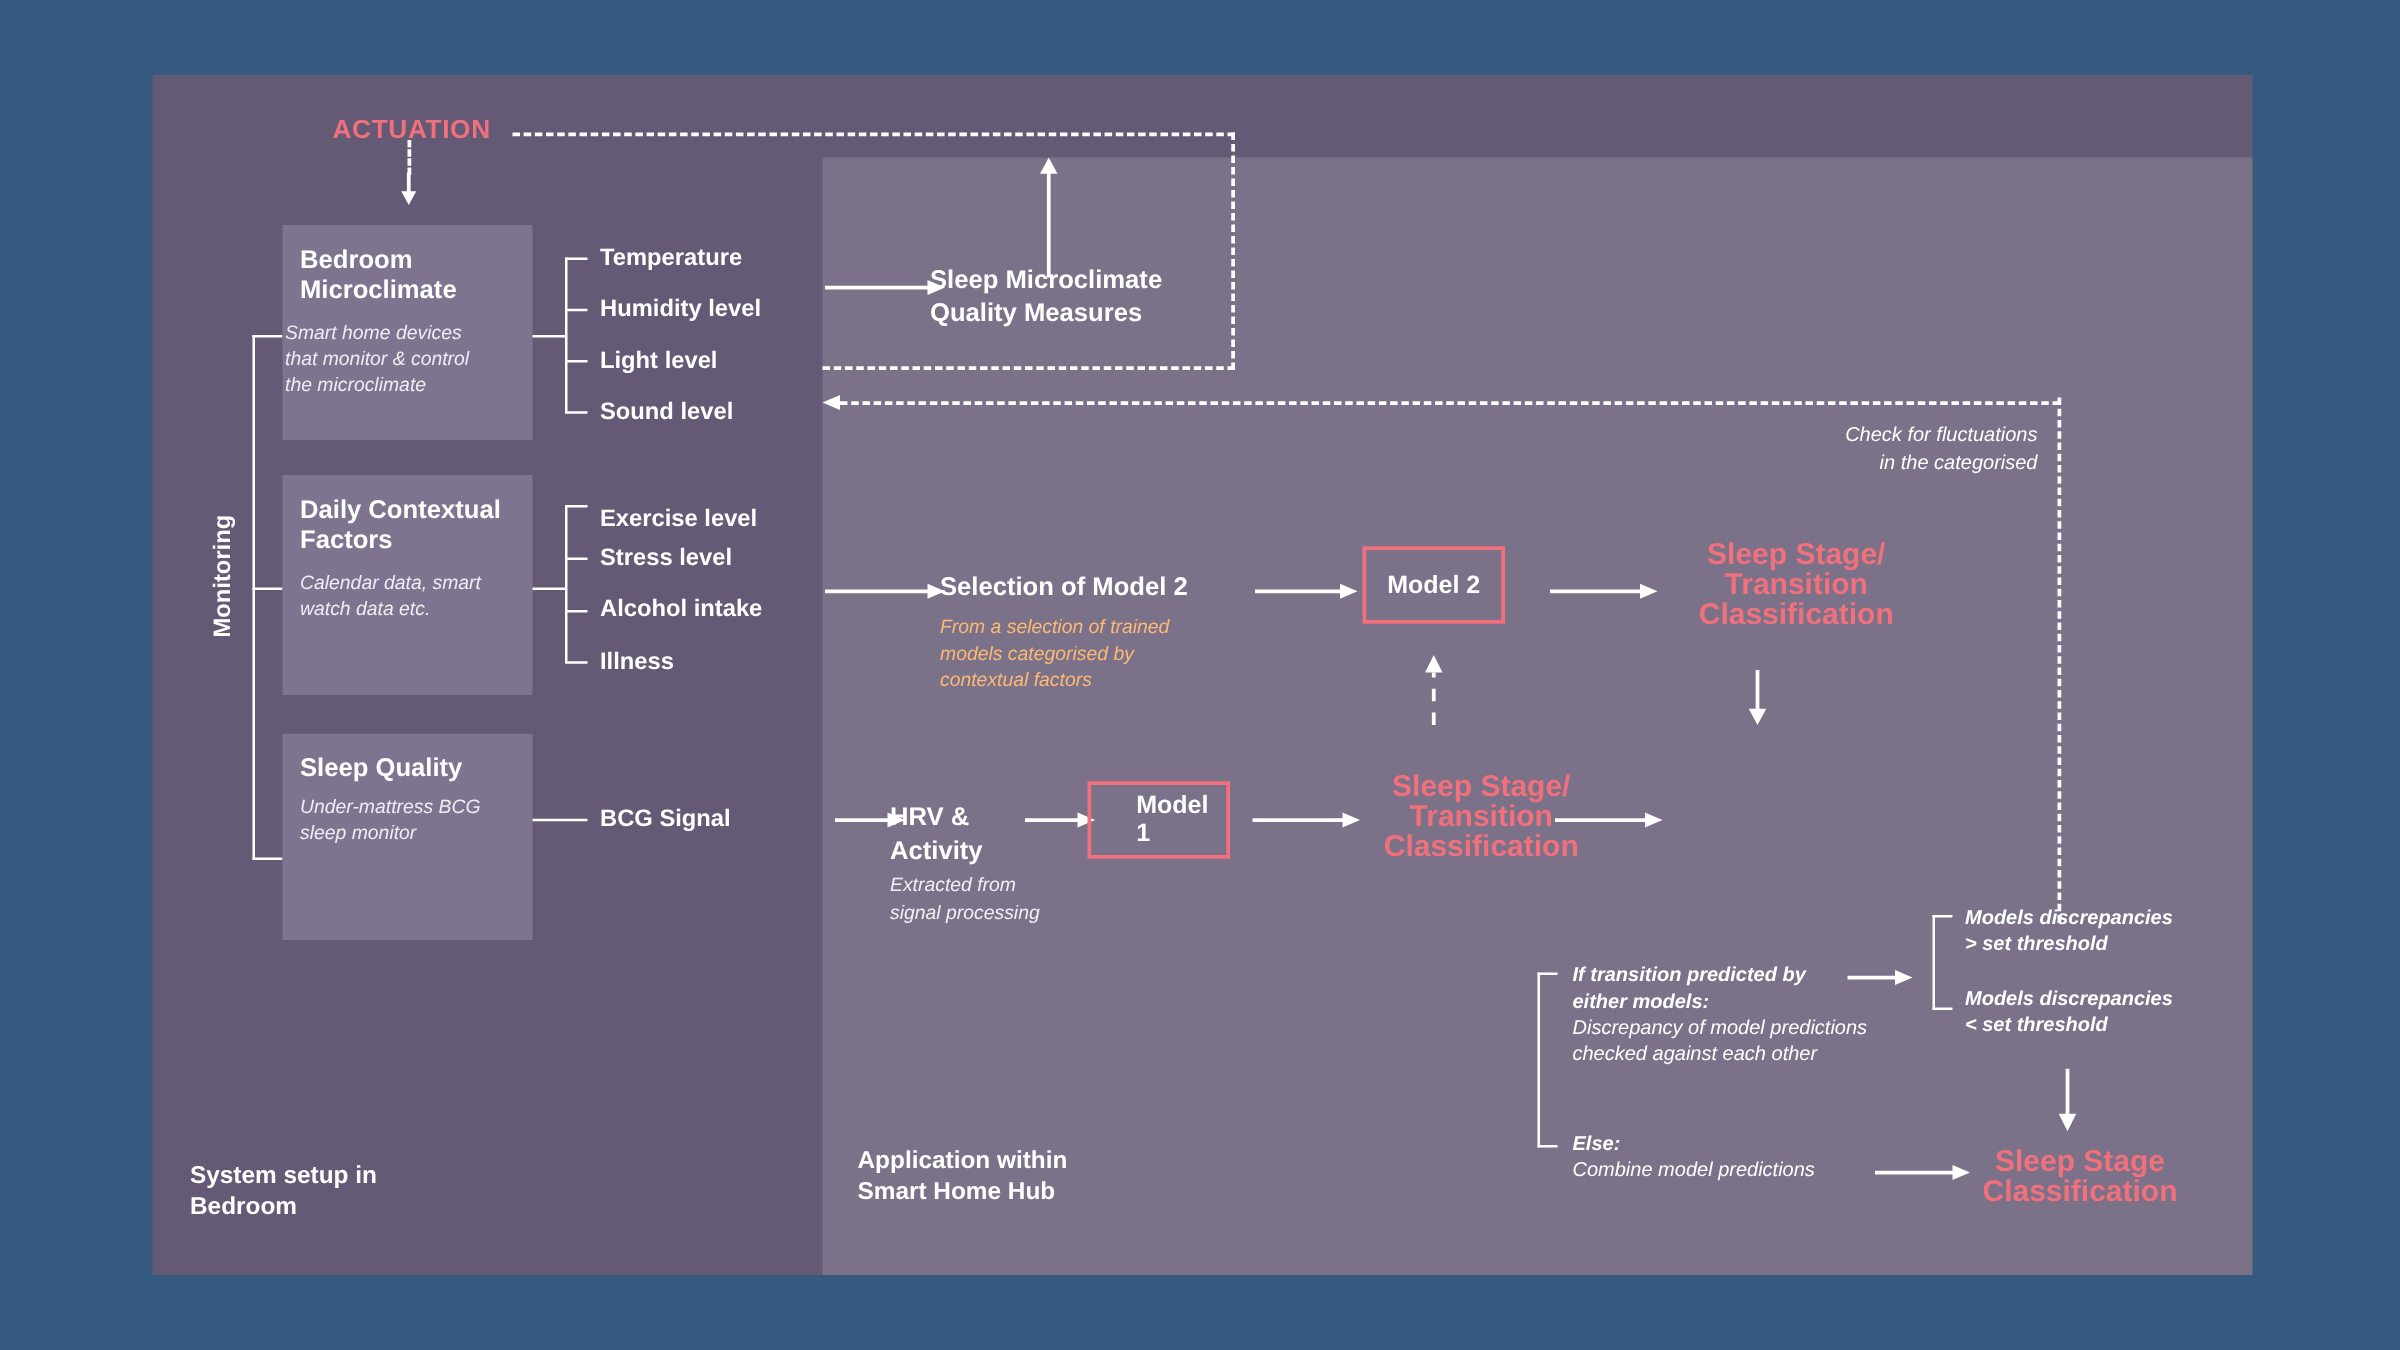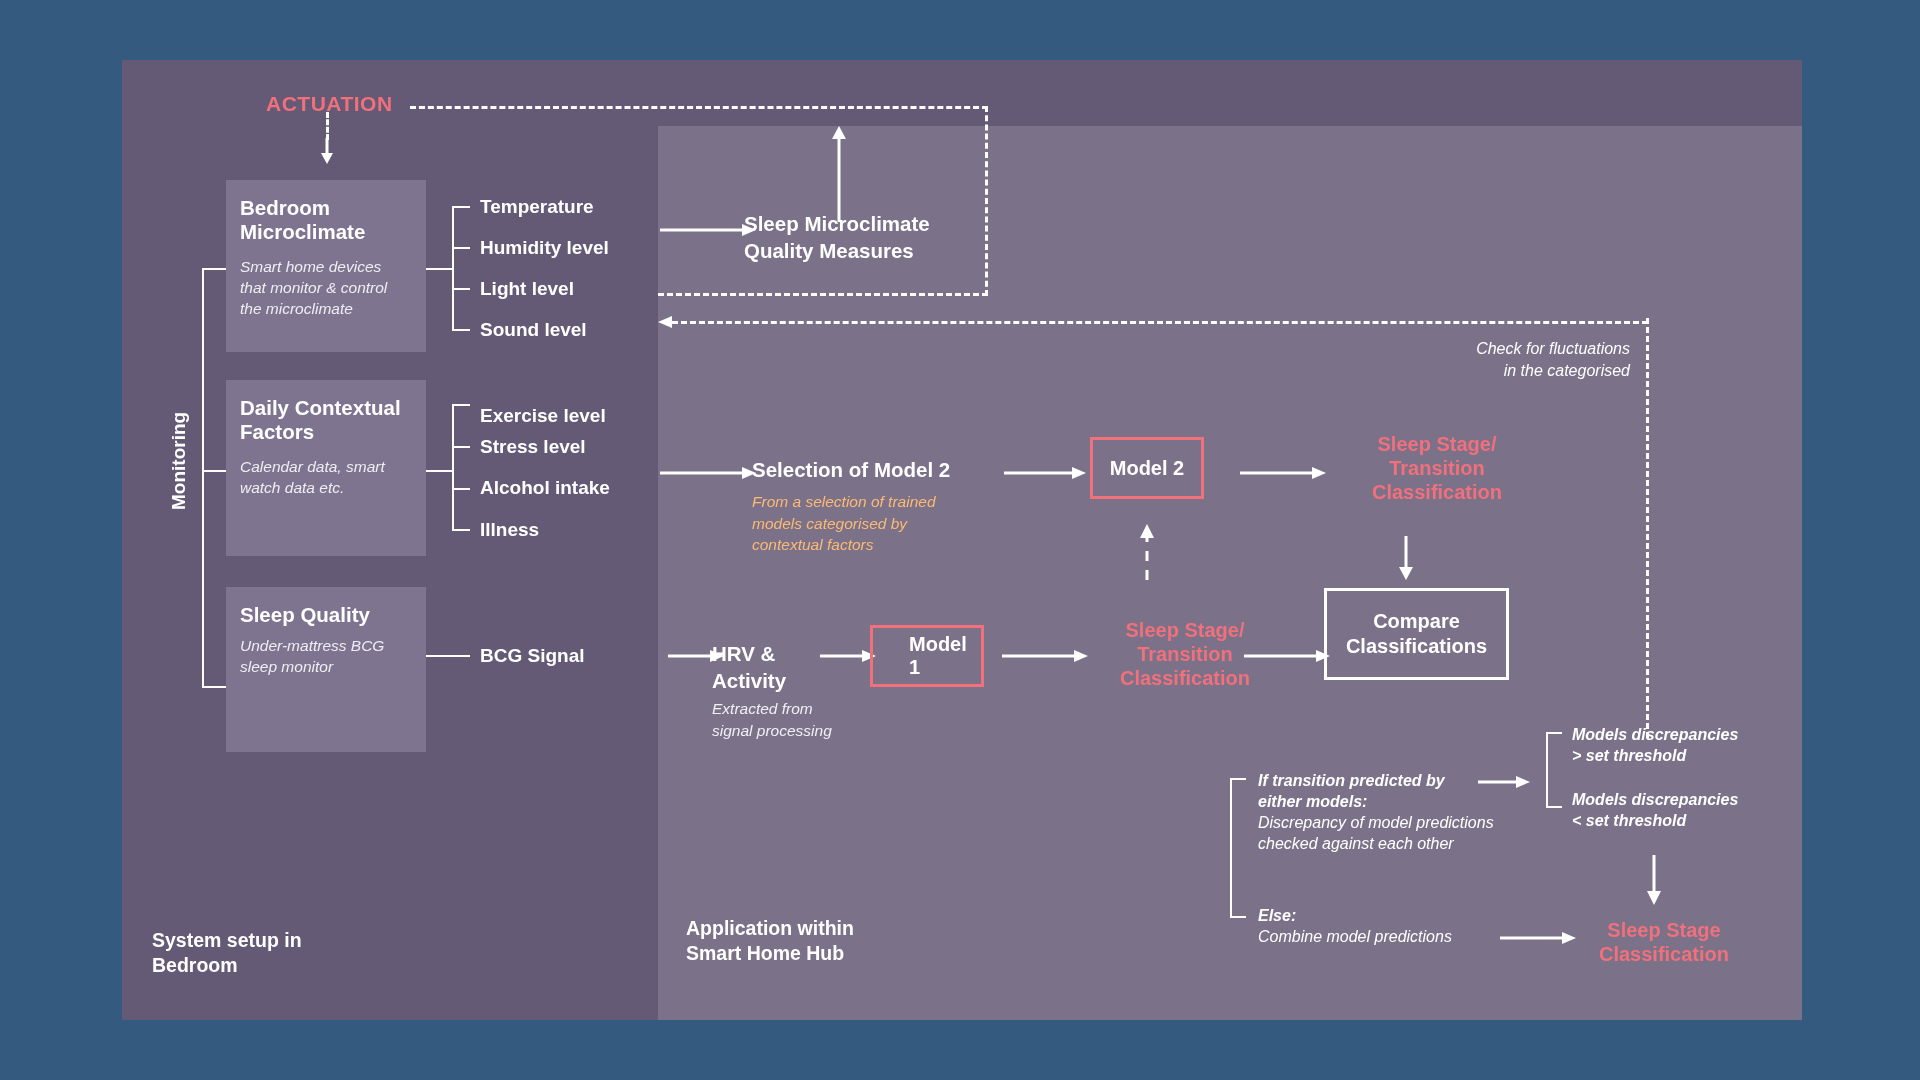--- a/index.html
+++ b/index.html
@@ -57,21 +57,21 @@
   }
   .box-coral{
     position:absolute;
     border:3px solid #f0707c;
     display:flex; align-items:center; justify-content:center;
     font-weight:bold; color:#fff; font-size:20px;
   }
 
   .coral-block{
     position:absolute; color:#f0707c; font-weight:bold;
-    font-size:20px; line-height:24px; text-align:center;
+    font-size:24px; line-height:24px; text-align:center;
   }
 
   .vert-label{
     position:absolute;
     font-weight:bold; font-size:19px; color:#ffffff;
     transform:rotate(-90deg); transform-origin:left top;
     white-space:nowrap;
   }
 
   .caption{
@@ -137,21 +137,21 @@
   <div class="line v1px" style="left:202px; top:268px; height:420px;"></div>
   <div class="line h1px" style="left:202px; top:268px; width:24px;"></div>
   <div class="line h1px" style="left:202px; top:470px; width:24px;"></div>
   <div class="line h1px" style="left:202px; top:686px; width:24px;"></div>
 
   <div class="card" style="left:226px; top:180px; width:200px; height:172px;">
     <div class="card-title" style="position:absolute; left:14px; top:16px;">
       <span>Bedroom</span><br>
       <span>Microclimate</span>
     </div>
-    <div class="card-sub" style="position:absolute; left:14px; top:76px; width:180px;">
+    <div class="card-sub" style="position:absolute; left:2px; top:76px; width:180px;">
       <span>Smart home devices</span><br>
       <span>that monitor &amp; control</span><br>
       <span>the microclimate</span>
     </div>
   </div>
 
   <div class="line h1px" style="left:426px; top:268px; width:26px;"></div>
 
   <div class="line v1px" style="left:452px; top:206px; height:124px;"></div>
   <div class="line h1px" style="left:452px; top:206px; width:18px;"></div>
@@ -280,26 +280,20 @@
     <span>Sleep Stage/</span><br>
     <span>Transition</span><br>
     <span>Classification</span>
   </div>
 
   <svg class="arrow" style="left:1244px; top:648px;" width="86" height="16">
     <line x1="0" y1="8" x2="74" y2="8" stroke="#ffffff" stroke-width="3"></line>
     <polygon points="86,8 72,2 72,14" fill="#ffffff"></polygon>
   </svg>
 
-  <div class="box-out" style="left:1324px; top:588px; width:185px; height:92px;">
-    <div>
-      <span>Compare</span><br>
-      <span>Classifications</span>
-    </div>
-  </div>
 
   <div class="line v1px" style="left:1230px; top:778px; height:140px;"></div>
   <div class="line h1px" style="left:1230px; top:778px; width:16px;"></div>
   <div class="line h1px" style="left:1230px; top:916px; width:16px;"></div>
 
   <div class="cond" style="left:1258px; top:770px; width:270px;">
     <b style="font-weight:bold;">If transition predicted by</b><br>
     <b style="font-weight:bold;">either models:</b><br>
     <i>Discrepancy of model predictions</i><br>
     <i>checked against each other</i>

